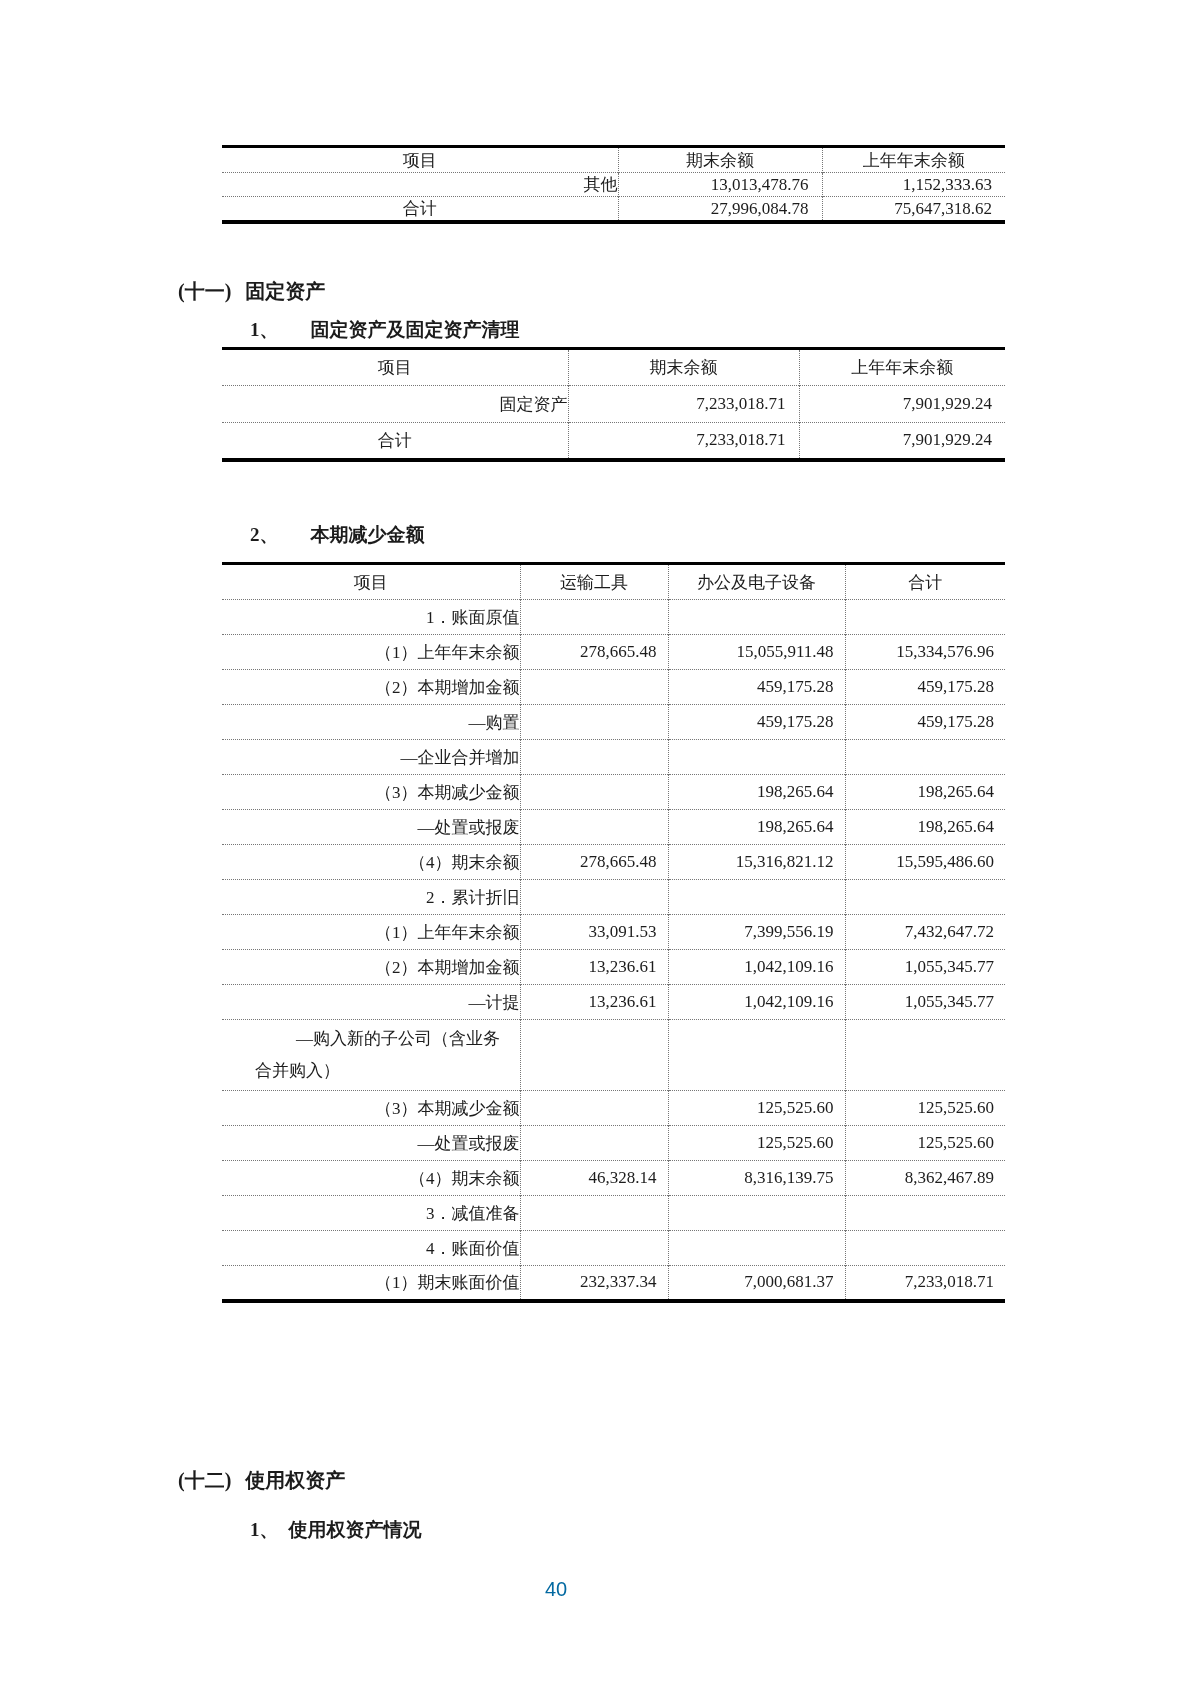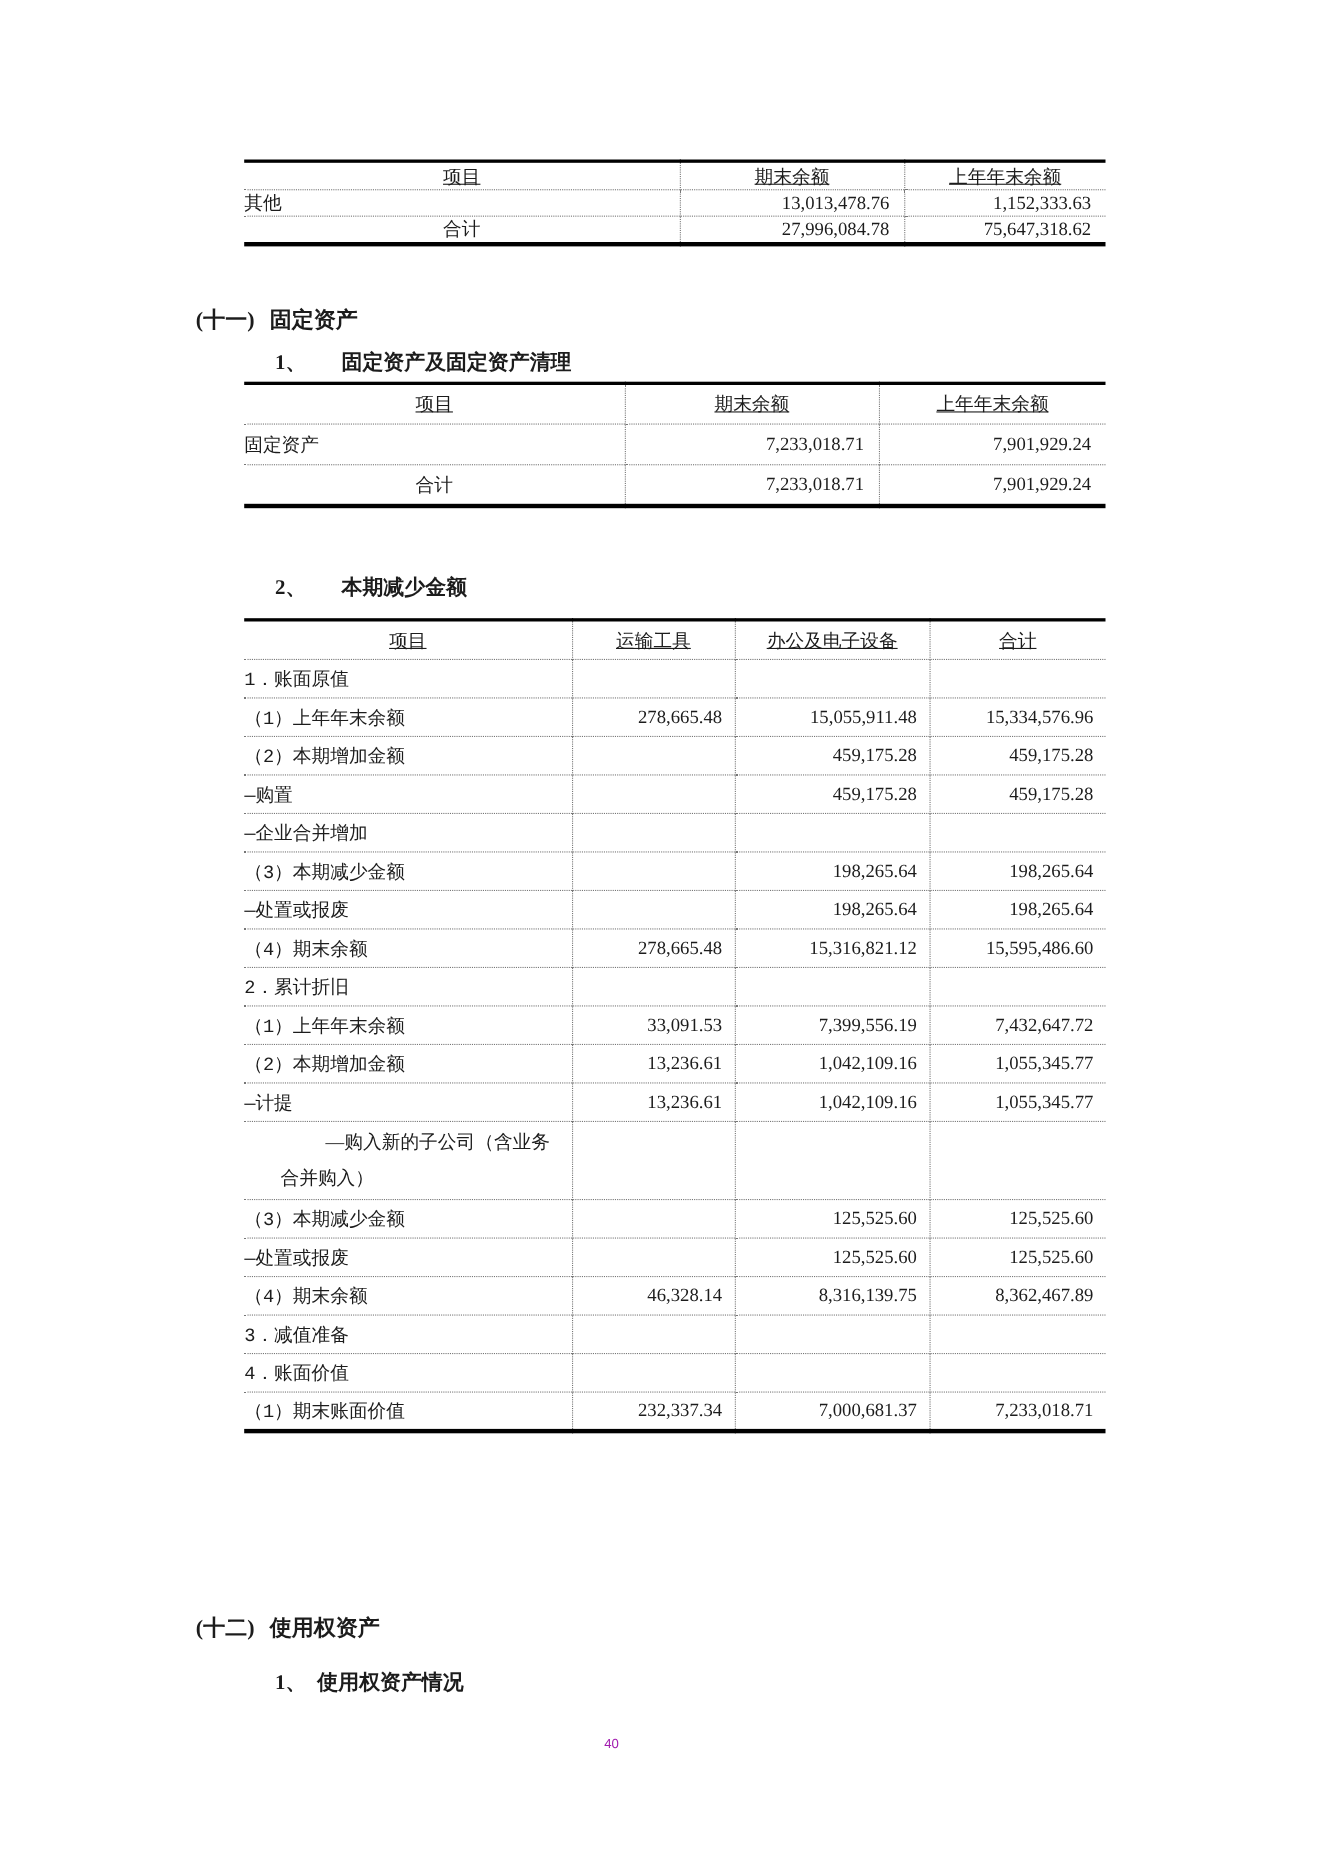--- a/index.html
+++ b/index.html
@@ -23,22 +23,22 @@
   table.fin th, table.fin td {
     font-weight: normal;
     font-size: 17px;
     padding: 0;
     overflow: hidden;
     white-space: nowrap;
     vertical-align: middle;
   }
   table.fin th + th, table.fin td + td { border-left: 1px dotted #767676; }
   table.fin tbody tr { border-top: 1px dotted #767676; }
-  .th-c { text-align: center; text-decoration: underline; }
-  .lbl  { text-align: left; padding-left: 29px; font-family: Liberation Mono, monospace; }
+  .th-c { text-align: center; }
+  .lbl  { text-align: right; padding-left: 29px; }
   .ctr  { text-align: center; }
   .num  { text-align: right; }
 
   
   .t-carry { left: 222px; top: 145px; width: 783px; }
   .t-carry th { height: 26px; }
   .t-carry td { height: 24px; }
   .t-carry .num { padding-right: 13px; }
 
   
@@ -71,21 +71,21 @@
   .h-sub1  { left: 250px; top: 317px; text-align: center; }
   .h-sub2  { left: 250px; top: 522px; }
   .h-sec12 { left: 178px; top: 1467px; }
   .h-sub3  { left: 250px; top: 1517px; }
 
   
   .pageno {
     left: 0; top: 1578px; width: 1112px;
     text-align: center;
     font-family: "Liberation Sans", "DejaVu Sans", sans-serif;
-    font-size: 12px; color: #a21caf;
+    font-size: 20px; color: #0369a1;
   }
 </style>
 </head>
 <body>
 
 <table class="fin t-carry abs">
   <colgroup>
       <col style="width:396px">
       <col style="width:204px">
       <col style="width:183px">

